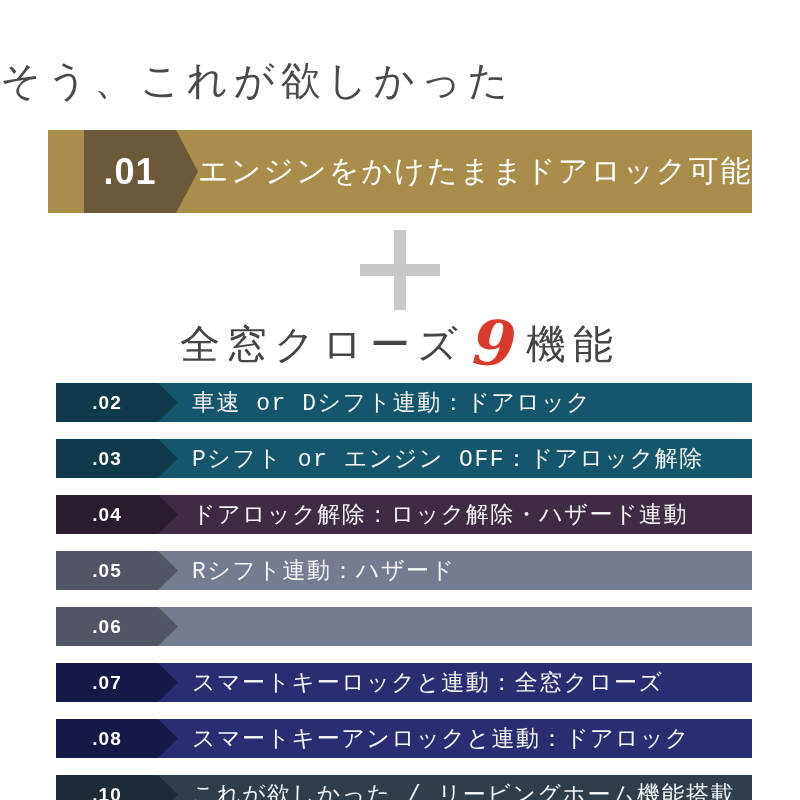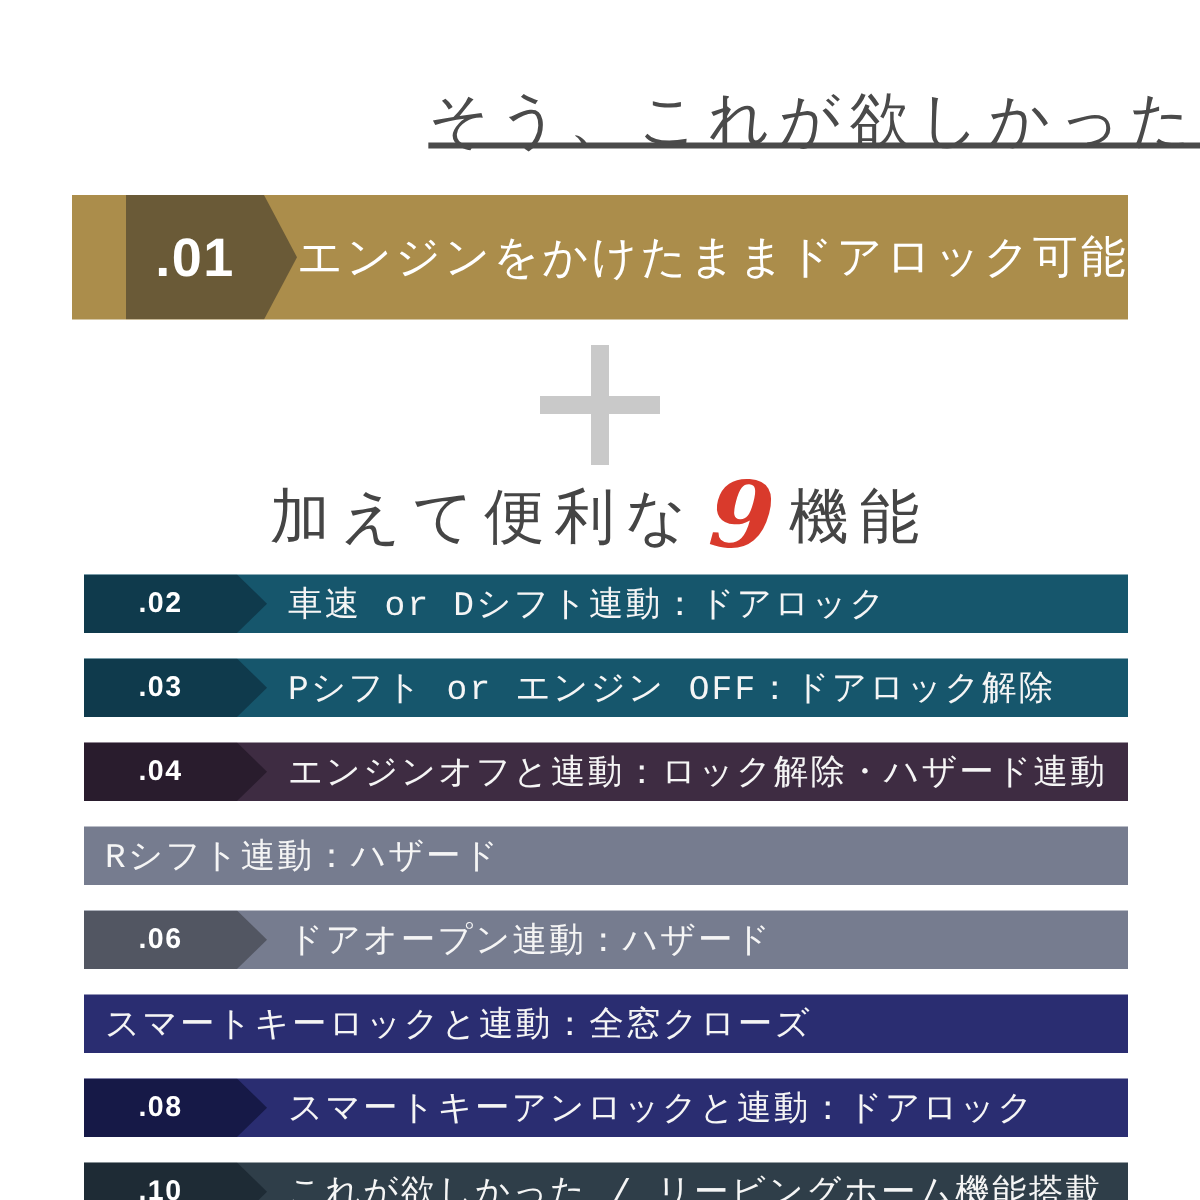--- a/index.html
+++ b/index.html
@@ -6,27 +6,26 @@
   body {
     width: 800px; height: 800px;
     font-family: "Liberation Sans", sans-serif;
     overflow: hidden;
   }
   .page { width: 800px; height: 800px; position: relative; }
 
   
   .title {
     margin: 56px 0 0 0;
-    text-align: right;
+    text-align: left;
     font-size: 40px;
     font-weight: 500;
     letter-spacing: 6px;
     color: #4a4a4a;
     line-height: 1.2;
-    text-decoration: underline;
   }
 
   
   .banner {
     margin: 26px 48px 0 48px;
     height: 83px;
     display: flex;
     align-items: center;
     background: var(--body, #ab8d4b);
     padding-left: 36px;
@@ -113,21 +112,21 @@
   <div class="banner" style="--body: #ab8d4b; --box: #6a5a37;">
     <div class="num-box">
       <span class="num">.01</span>
     </div>
     <div class="banner-text">エンジンをかけたままドアロック可能</div>
   </div>
 
   <div class="plus" style="--plus: #c9c9c9;"></div>
 
   <div class="subtitle">
-    <span>加えて便利な</span>
+    <span>全窓クローズ</span>
     <span class="nine" style="--nine: #d93a2c;">9</span>
     <span>機能</span>
   </div>
 
   <div class="list">
     <div class="row" style="--body: #16566c; --box: #0f3a4c;">
       <div class="num-box">
         <span class="num">.02</span>
       </div>
       <div class="row-text">車速 or Dシフト連動：ドアロック</div>
@@ -137,35 +136,40 @@
       <div class="num-box">
         <span class="num">.03</span>
       </div>
       <div class="row-text">Pシフト or  エンジン OFF：ドアロック解除</div>
     </div>
 
     <div class="row" style="--body: #3e2c42; --box: #291c2d;">
       <div class="num-box">
         <span class="num">.04</span>
       </div>
-      <div class="row-text">エンジンオフと連動：ロック解除・ハザード連動</div>
+      <div class="row-text">ドアロック解除：ロック解除・ハザード連動</div>
     </div>
 
     <div class="row" style="--body: #767c8f; --box: #525662;">
+      <div class="num-box">
+        <span class="num">.05</span>
+      </div>
       <div class="row-text">Rシフト連動：ハザード</div>
     </div>
 
     <div class="row" style="--body: #767c8f; --box: #525662;">
       <div class="num-box">
         <span class="num">.06</span>
       </div>
-      <div class="row-text">ドアオープン連動：ハザード</div>
     </div>
 
     <div class="row" style="--body: #2a2d71; --box: #161947;">
+      <div class="num-box">
+        <span class="num">.07</span>
+      </div>
       <div class="row-text">スマートキーロックと連動：全窓クローズ</div>
     </div>
 
     <div class="row" style="--body: #2a2d71; --box: #161947;">
       <div class="num-box">
         <span class="num">.08</span>
       </div>
       <div class="row-text">スマートキーアンロックと連動：ドアロック</div>
     </div>
 

